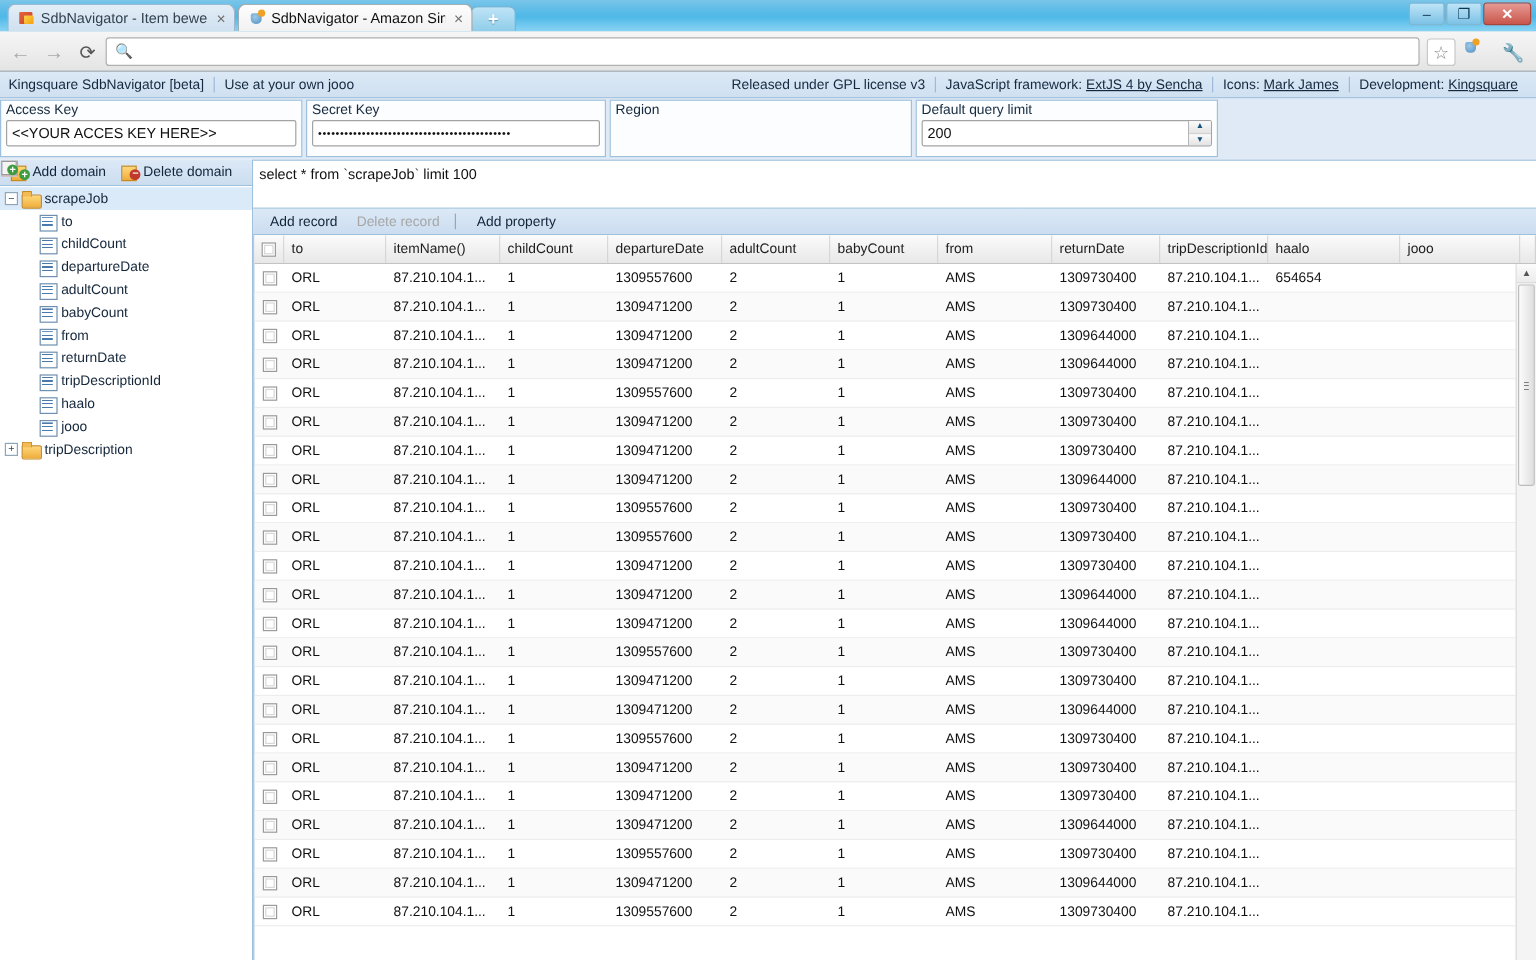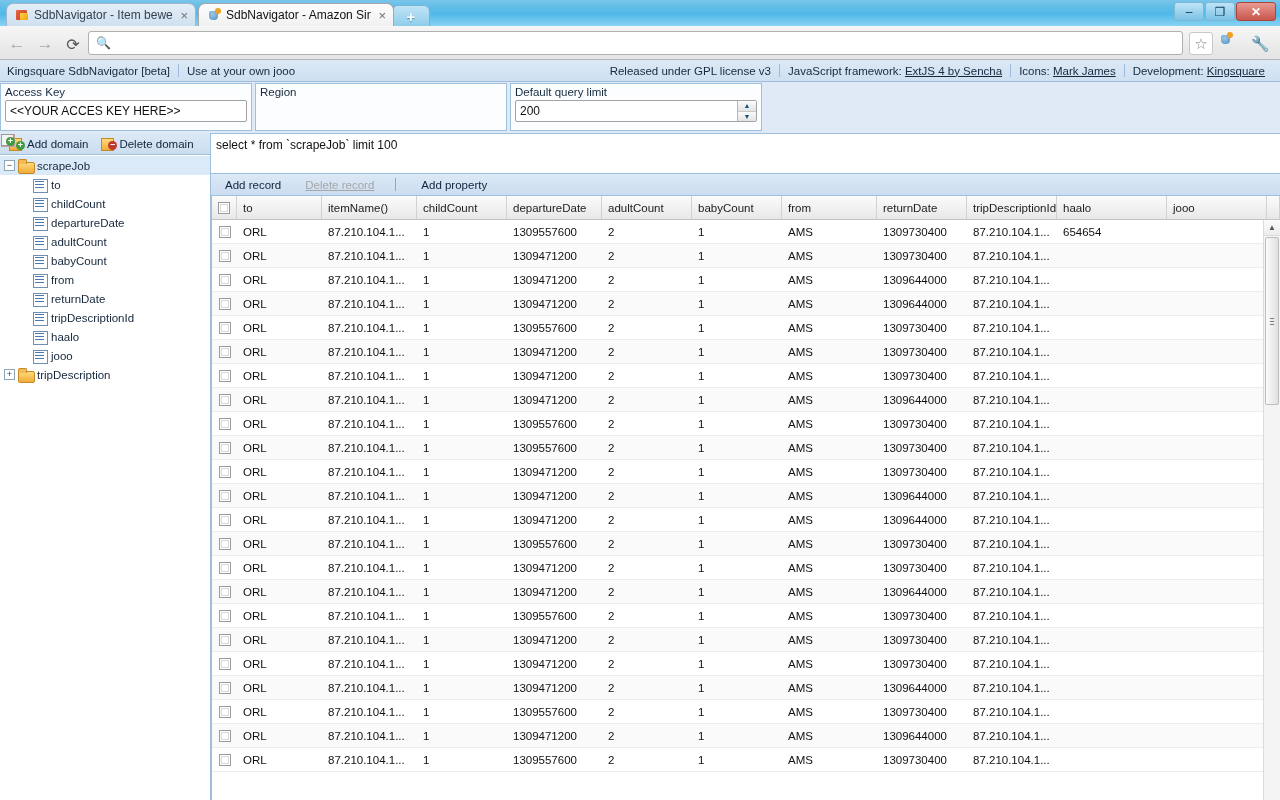--- a/index.html
+++ b/index.html
@@ -130,23 +130,23 @@
   .ico.attr::after{ content:""; position:absolute; left:3px; top:3px; width:9px; height:8px;
     background:repeating-linear-gradient(180deg,#4a79ad 0 1px,transparent 1px 3px); }
 
   
   #right{ flex:1; display:flex; flex-direction:column; background:#dfeaf6; }
   #query-toolbar{ height:22px; background:linear-gradient(180deg,#dce9f6,#cbddf0);
     border-bottom:1px solid #9ec0dd; display:flex; align-items:center; padding:0 4px; }
   #query-area{ height:41px; background:#fff; border:1px solid #9ec0dd; border-left:none; border-right:none;
     padding:4px 5px; font-size:12px; color:#111; }
   #rec-toolbar{ height:22px; background:linear-gradient(180deg,#dce9f6,#cbddf0);
-    border-bottom:1px solid #9ec0dd; display:flex; align-items:center; gap:10px; padding:4px 5px; }
+    border-bottom:1px solid #9ec0dd; display:flex; align-items:center; gap:2px; padding:4px 5px; }
   .rbtn{ display:flex; align-items:center; gap:4px; padding:1px 5px; font-size:11.5px; color:#11253a;}
-  .rbtn.disabled{ color:#a6a6a6;text-decoration:underline; }
+  .rbtn.disabled{ color:#a6a6a6; }
   .rsep{ width:1px; height:13px; background:#8ba8c4; margin:0 6px; }
 
   
   #grid{ flex:1; position:relative; background:#fff; border-left:1px solid #9ec0dd;
     overflow:hidden; }
   #grid-head{ display:flex; height:24px; background:linear-gradient(180deg,#fcfcfc,#e6e6e6);
     border-bottom:1px solid #c3c3c3; }
   #grid-head .hc{ border-right:1px solid #d2d2d2; display:flex; align-items:center;
     padding:0 6px; font-size:11.5px; color:#1c1c1c; overflow:hidden; white-space:nowrap;
     background:linear-gradient(180deg,#fbfbfb,#e8e8e8); }
@@ -294,20 +294,24 @@
           <a href="#">Kingsquare</a>
         </span>
       </span>
     </div>
 
     <div id="credbar">
       <div class="field" id="f-access">
         <span class="flabel">Access Key</span>
         <div class="fakeinput">&lt;&lt;YOUR ACCES KEY HERE&gt;&gt;</div>
       </div>
+      <div class="field" id="f-secret">
+        <span class="flabel">Secret Key</span>
+        <div class="fakeinput" style="letter-spacing:.5px;font-size:9px;overflow:hidden">••••••••••••••••••••••••••••••••••••••••••••</div>
+      </div>
       <div class="field" id="f-region">
         <span class="flabel">Region</span>
       </div>
       <div class="field" id="f-limit">
         <span class="flabel">Default query limit</span>
         <div class="selwrap">
           <div class="fakeinput">200</div>
           <div class="spin">
             <div>▲</div>
             <div>▼</div>

